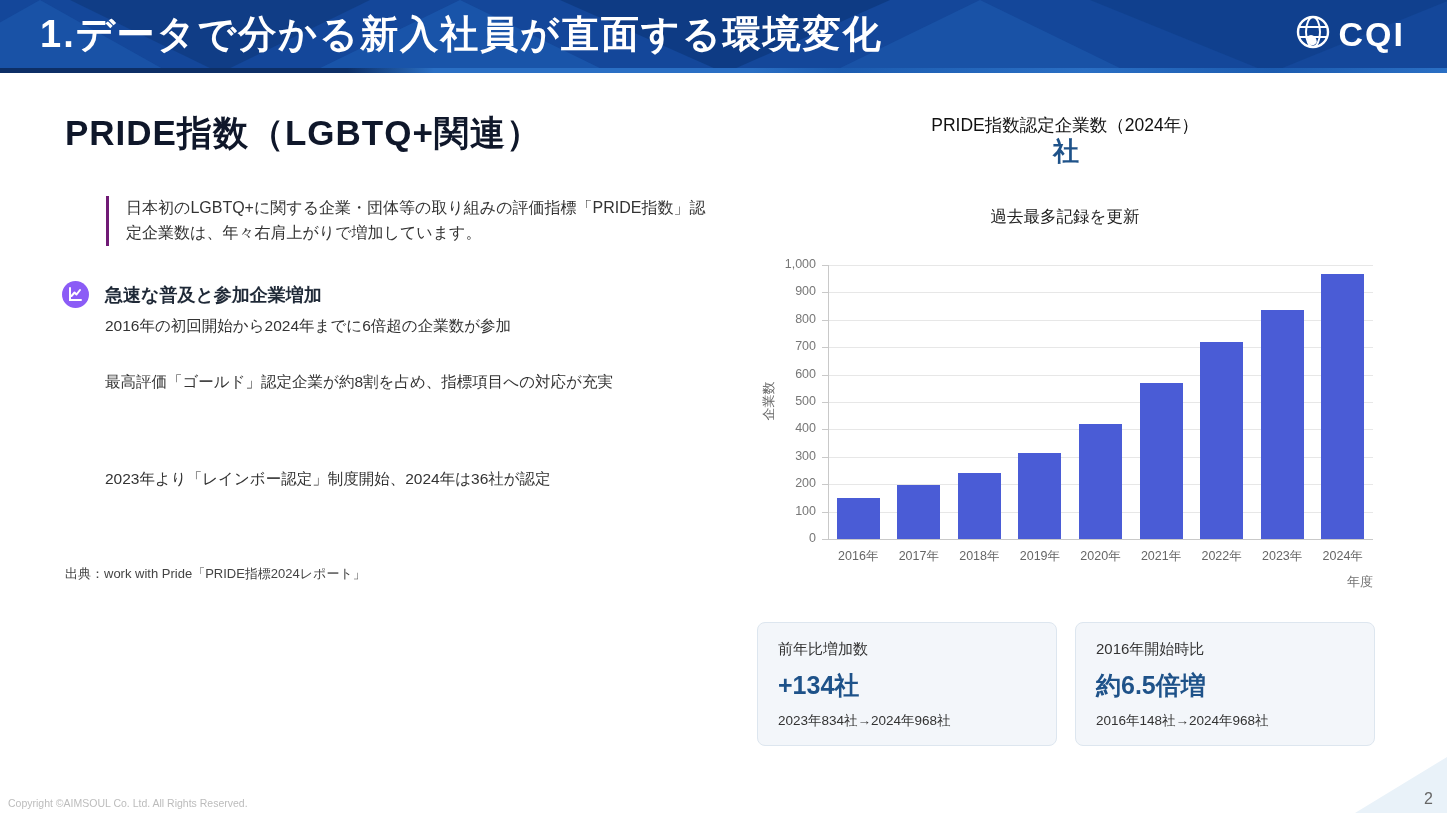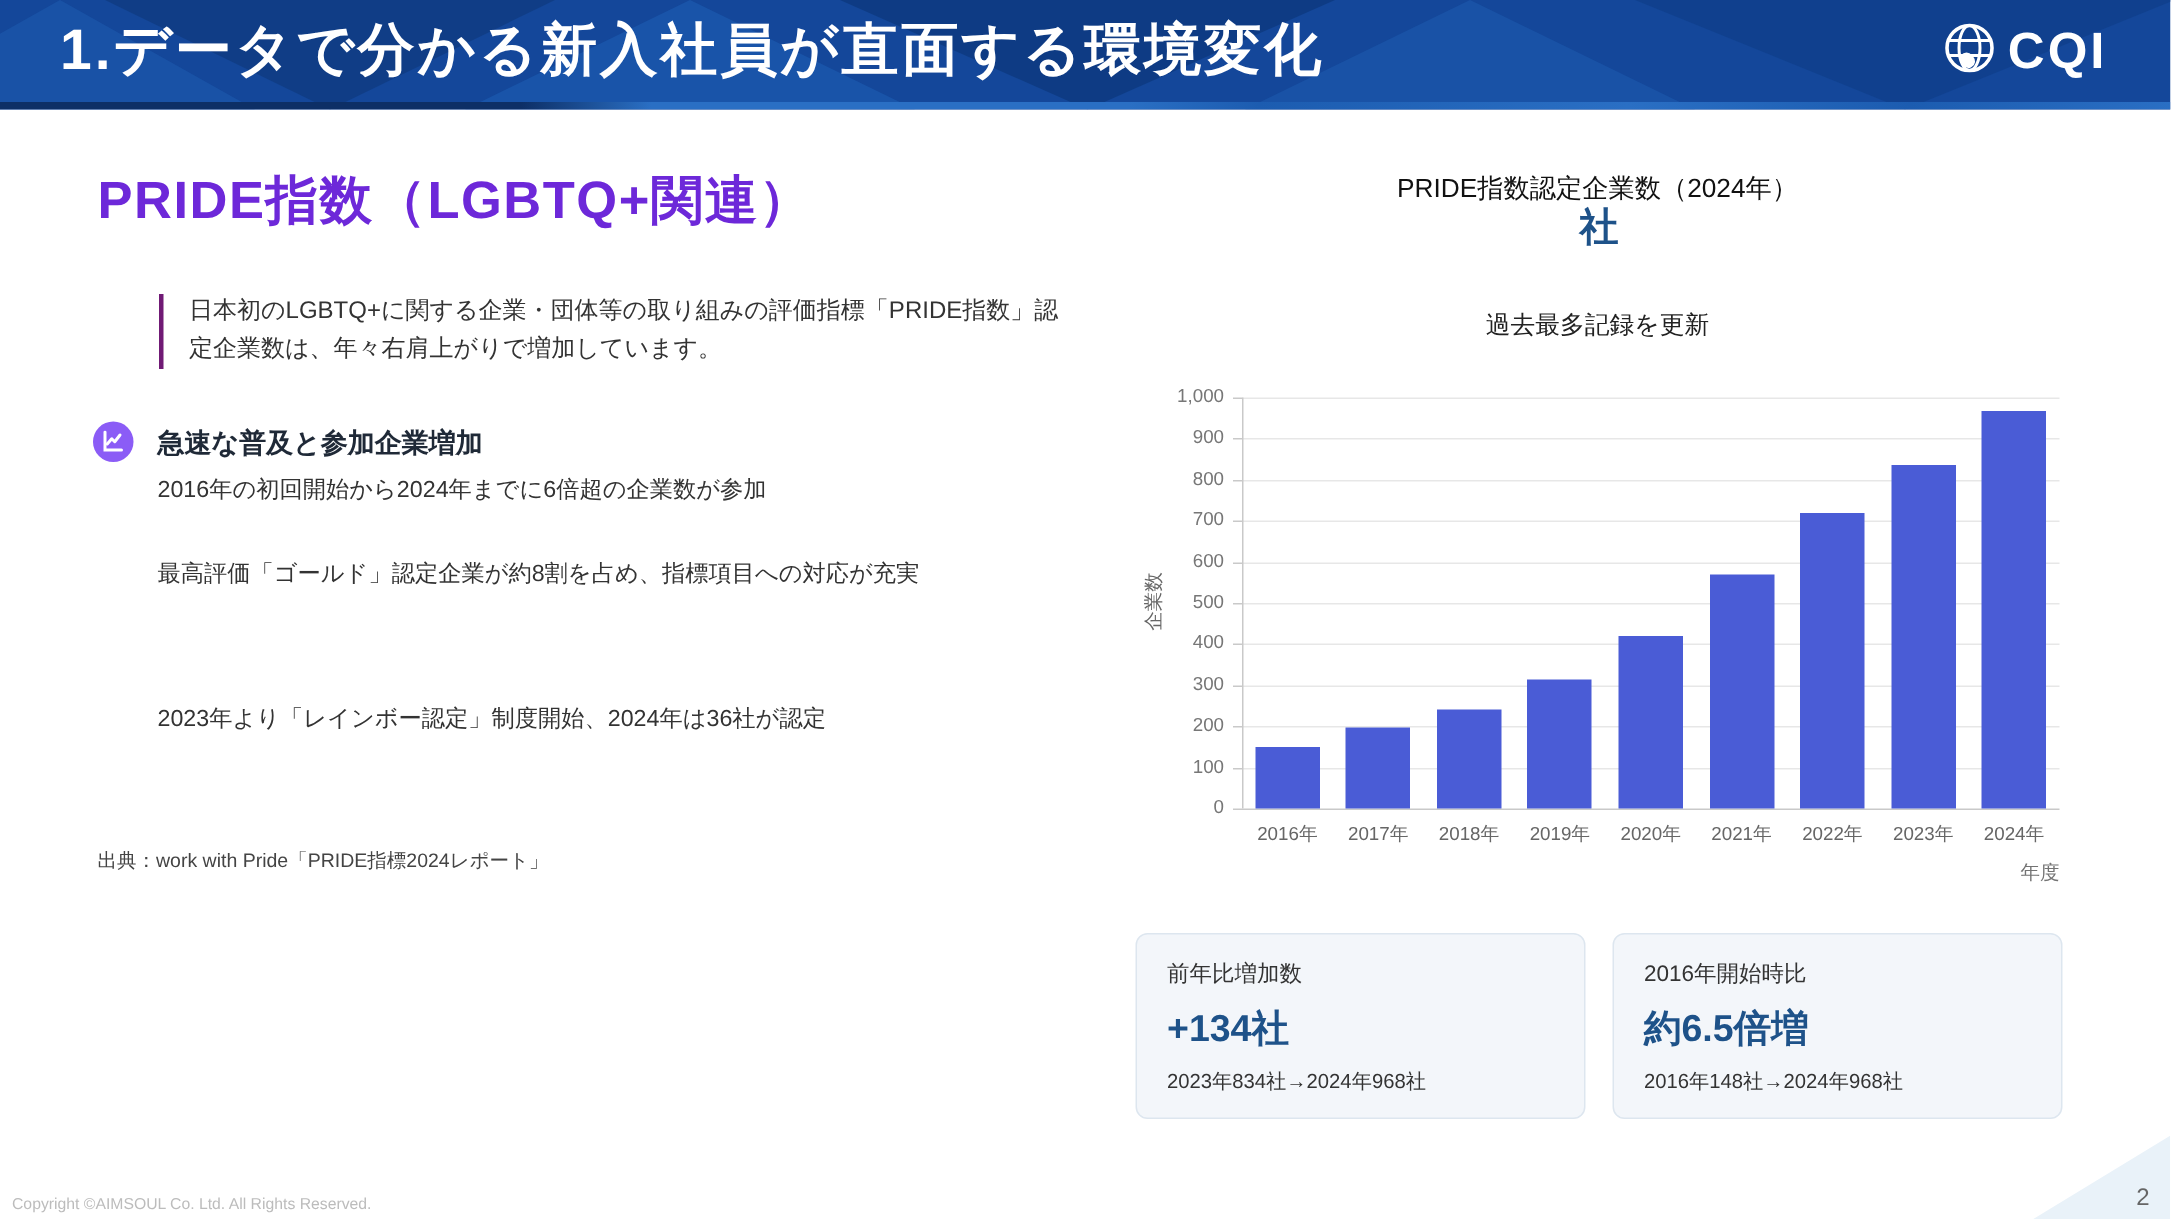--- a/index.html
+++ b/index.html
@@ -22,21 +22,21 @@
   .t6{left:-90px; width:260px; background:#1a55a8; clip-path:polygon(50% 0,100% 100%,0 100%);}
   .header-strip { position:absolute; left:0; bottom:0; width:100%; height:5px;
     background:linear-gradient(90deg,#0d2f66 0%,#0d2f66 24%,#2a6fc4 30%,#2a6fc4 52%,#1c5cb0 58%,#2a6fc4 75%,#1c5cb0 88%,#2a6fc4 100%); }
   .header-title { position:absolute; left:40px; top:0; height:68px; line-height:68px;
     color:#ffffff; font-size:38px; font-weight:700; letter-spacing:2px; white-space:nowrap; }
   .logo { position:absolute; right:42px; top:0; height:68px; display:flex; align-items:center; gap:7px; }
   .logo-text { color:#ffffff; font-size:34px; font-weight:700; letter-spacing:2px; }
 
   
   .page-title { position:absolute; left:65px; top:110px; font-size:35px; font-weight:700;
-    color:#6d28d9; letter-spacing:1px; }
+    color:#0f172a; letter-spacing:1px; }
   .intro { position:absolute; left:68px; top:196px; width:608px;
     border-left:3px solid #701a75; padding-left:17px;
     font-size:16px; line-height:1.55; color:#333;margin-left:38px; }
   .point { position:absolute; left:62px; width:630px; }
   .p1{top:281px;} .p2{top:364px;} .p3{top:461px;}
   .point-head { display:flex; align-items:center; gap:16px; }
   .picon { width:27px; height:27px; border-radius:50%; flex:0 0 27px;
     display:flex; align-items:center; justify-content:center; }
   .picon svg { display:block; }
   .point-title { font-size:18px; font-weight:600; color:#1f2937; }

